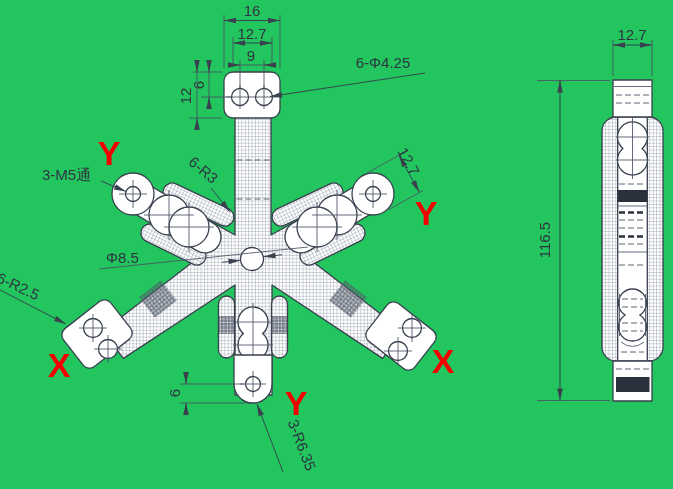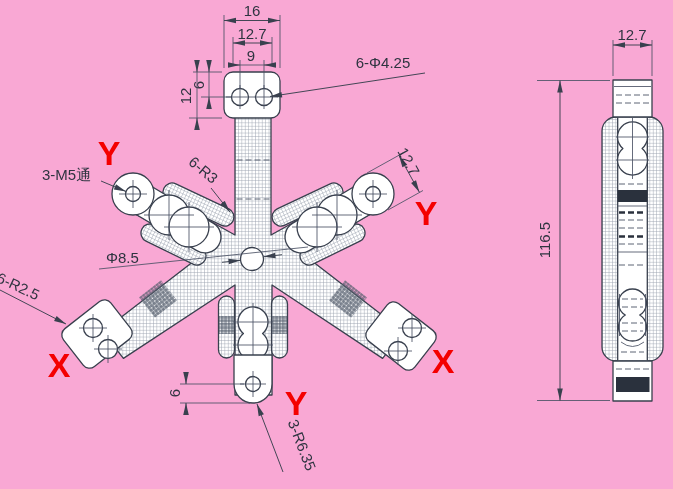--- a/index.html
+++ b/index.html
@@ -1,16 +1,16 @@
 <!DOCTYPE html>
 <html><head>
 <meta charset="utf-8">
 <style>
   html,body{margin:0;padding:0;background:#fff;}
-  .stage{position:relative;width:673px;height:489px;background:#f9a8d4;overflow:hidden;
+  .stage{position:relative;width:673px;height:489px;background:#22c55e;overflow:hidden;
          font-family:"Liberation Sans",sans-serif;}
   svg{display:block}
   svg text{font-family:"Liberation Sans",sans-serif;font-size:15px;fill:#2e3440;}
   .ln{stroke:#39404e;stroke-width:1.3;fill:none;stroke-linejoin:round;}
   .w{fill:#ffffff;stroke:#39404e;stroke-width:1.3;stroke-linejoin:round;}
   .h{fill:url(#ht);stroke:#39404e;stroke-width:1.3;stroke-linejoin:round;}
   .hd{fill:url(#htd);stroke:none;}
   .t{stroke:#4a5264;stroke-width:0.85;fill:none;}
   .a{stroke:#39404e;stroke-width:0.95;fill:none;}
   .dl{stroke:#4a5264;stroke-width:0.9;fill:none;stroke-dasharray:6 3;}

